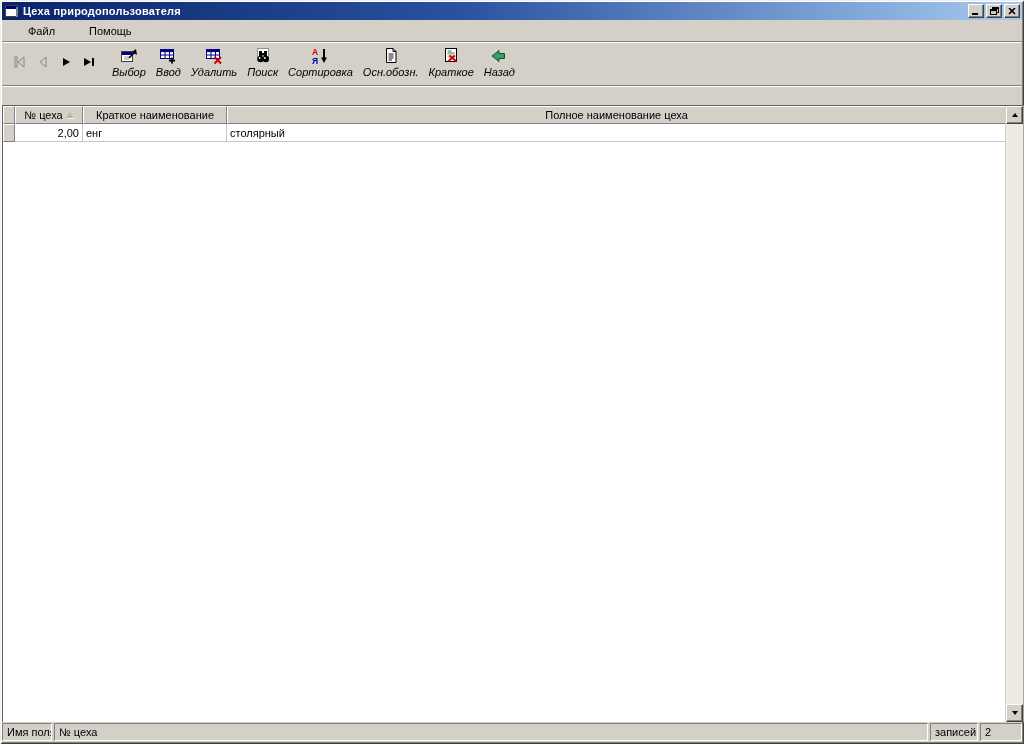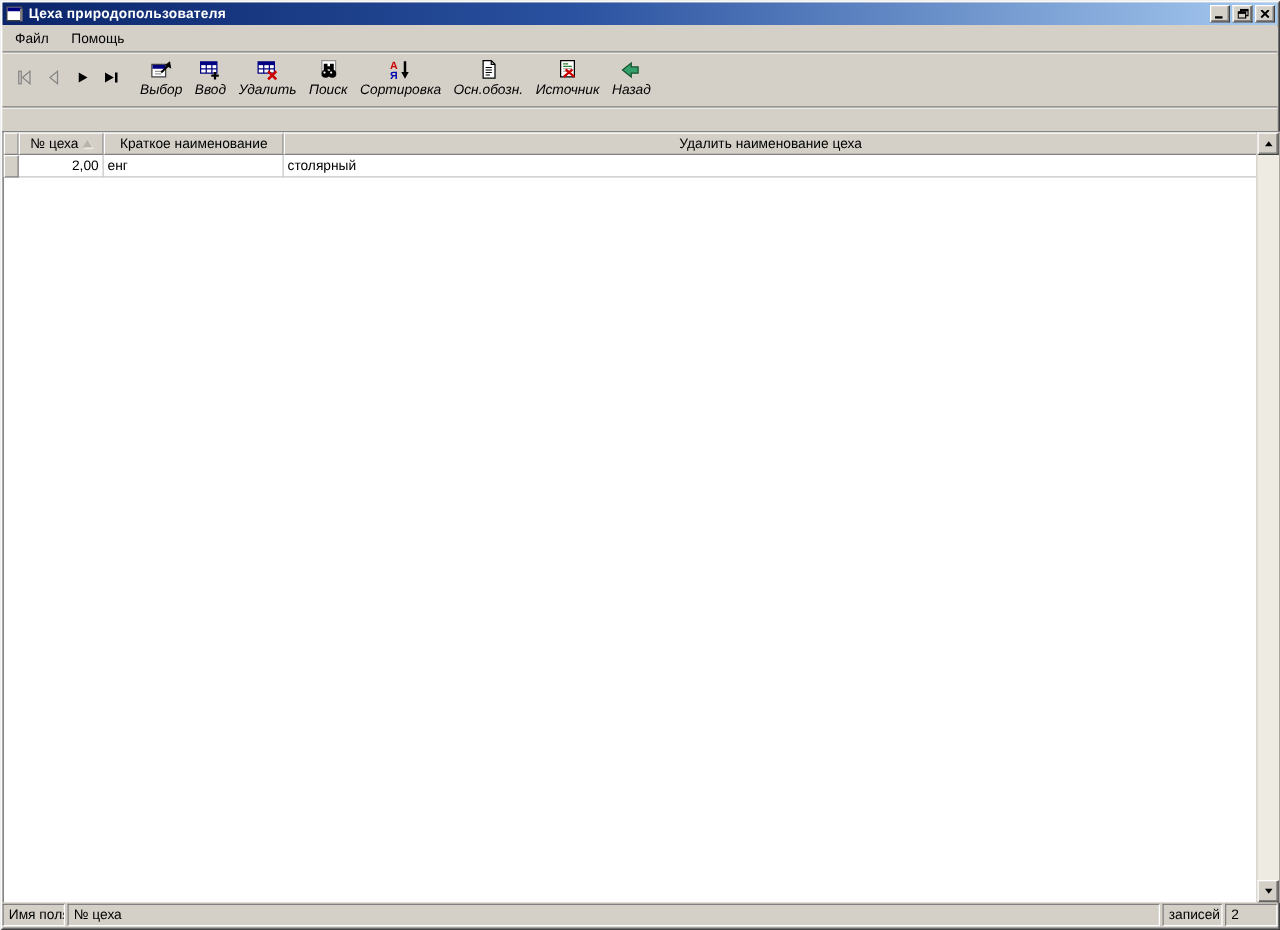--- a/index.html
+++ b/index.html
@@ -12,21 +12,21 @@
     display:flex;align-items:center;padding:0 2px;}
   .app-icon{width:14px;height:13px;margin-left:1px;flex:0 0 auto;display:block;}
   .title-text{color:#fff;font-weight:bold;font-size:11px;margin-left:4px;flex:1;white-space:nowrap;letter-spacing:.2px;}
   .win-controls{display:flex;align-items:center;gap:2px;}
   .winbtn{width:16px;height:14px;background:#d4d0c8;border:1px solid;border-color:#fff #404040 #404040 #fff;
     box-shadow:inset -1px -1px 0 #808080;display:flex;align-items:center;justify-content:center;padding:0;cursor:default;}
   .winbtn svg{display:block;}
   
   .menubar{position:absolute;top:21px;left:2px;right:2px;height:20px;background:#d4d0c8;
     display:flex;align-items:center;border-bottom:1px solid #808080;box-shadow:0 1px 0 #fff;}
-  .menu-item{padding:2px 8px;margin-left:2px;white-space:nowrap;}
+  .menu-item{padding:2px 8px;margin-left:18px;white-space:nowrap;}
   
   .toolbar{position:absolute;top:43px;left:2px;right:2px;height:42px;background:#d4d0c8;
     display:flex;align-items:flex-start;border-bottom:1px solid #808080;box-shadow:0 1px 0 #fff;}
   .navgroup{display:flex;align-items:center;gap:7px;margin:12px 10px 0 10px;}
   .navbtn{width:16px;height:14px;display:flex;align-items:center;justify-content:center;}
   .toolbtn{display:flex;flex-direction:column;align-items:center;padding:2px 5px 1px 5px;margin-top:1px;}
   .ticon{width:20px;height:19px;display:flex;align-items:center;justify-content:center;}
   .tlabel{font-size:11px;white-space:nowrap;margin-top:1px;font-style:italic;}
   
   .band{position:absolute;top:87px;left:2px;right:2px;height:18px;background:#d4d0c8;}
@@ -215,21 +215,21 @@
 
     <div class="toolbtn">
       <span class="ticon">
         <svg width="18" height="18" viewBox="0 0 18 18">
           <rect x="3.5" y="1.5" width="11" height="13" fill="#fff" stroke="#000"></rect>
           <path d="M5.5 4 h4 M5.5 6 h7" stroke="#2e7d32" stroke-width="1"></path>
           <path d="M5.5 8 h7 M5.5 10 h7" stroke="#9a9a9a" stroke-width="0.9"></path>
           <path d="M6 14.5 L13 8.5 M7.5 8.5 L14.5 14.5" stroke="#cc0000" stroke-width="1.8"></path>
         </svg>
       </span>
-      <span class="tlabel">Источник</span>
+      <span class="tlabel">Краткое</span>
     </div>
 
     <div class="toolbtn">
       <span class="ticon">
         <svg width="18" height="18" viewBox="0 0 18 18">
           <polygon points="2,9 9,3.5 9,6.5 14.5,6.5 14.5,11.5 9,11.5 9,14.5" fill="#35a06c" stroke="#14532d" stroke-width="1"></polygon>
         </svg>
       </span>
       <span class="tlabel">Назад</span>
     </div>
@@ -242,21 +242,21 @@
       <div class="grid-header">
         <div class="hcell corner"></div>
         <div class="hcell w1">
           <span>№ цеха</span>
           <span class="sort-tri"></span>
         </div>
         <div class="hcell w2">
           <span>Краткое наименование</span>
         </div>
         <div class="hcell w3">
-          <span>Удалить наименование цеха</span>
+          <span>Полное наименование цеха</span>
         </div>
       </div>
 
 
       <div class="grid-row">
         <div class="gutter raised"></div>
         <div class="cell w1 num">2,00</div>
         <div class="cell w2">енг</div>
         <div class="cell w3">столярный</div>
       </div>

